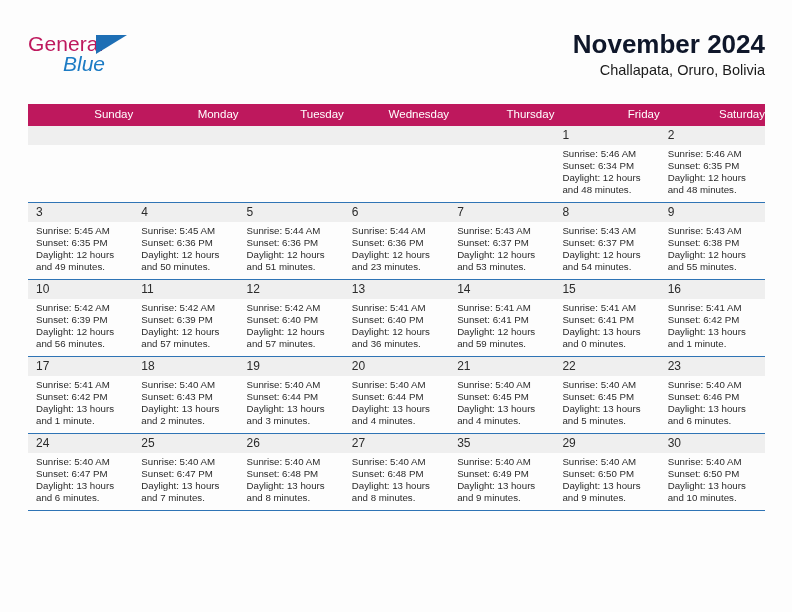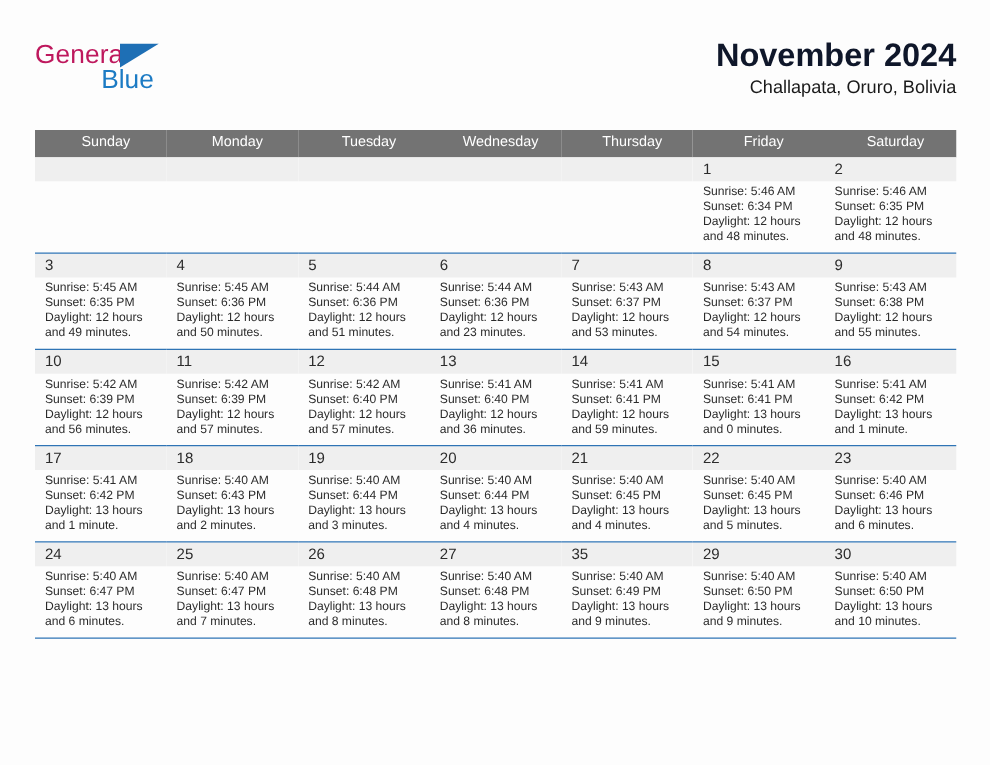--- a/index.html
+++ b/index.html
@@ -39,25 +39,26 @@
     position: absolute;
     left: 0;
     top: 0;
     font-size: 21px;
     letter-spacing: 0.1px;
     color: #be185d;
     font-family: "Liberation Sans", sans-serif;
   }
   .logo-blue {
     position: absolute;
-    left: 53px;
+    left: 35px;
     top: 20px;
     font-size: 21px;
     color: #1c7bc4;
     font-family: "Liberation Sans", sans-serif;
+    font-style: italic;
   }
   .logo-tri {
     position: absolute;
     left: 68px;
     top: 3px;
     width: 0;
     height: 0;
     border-left: 31px solid #1e6fb5;
     border-bottom: 19px solid transparent;
   }
@@ -91,25 +92,25 @@
     width: 737px;
   }
   table.cal {
     border-collapse: collapse;
     table-layout: fixed;
     width: 737px;
   }
   table.cal col { width: 105.28px; }
 
   thead th {
-    background: #737373;
+    background: #be185d;
     color: #ffffff;
     font-size: 11.5px;
     font-weight: normal;
-    text-align: center;
+    text-align: right;
     padding: 4px 0 5px 8px;
     height: 13px;
     line-height: 13px;
   }
 
   td.cell {
     vertical-align: top;
     padding: 0;
     border-top: 1px solid #2f74b5;
     height: 76px;

